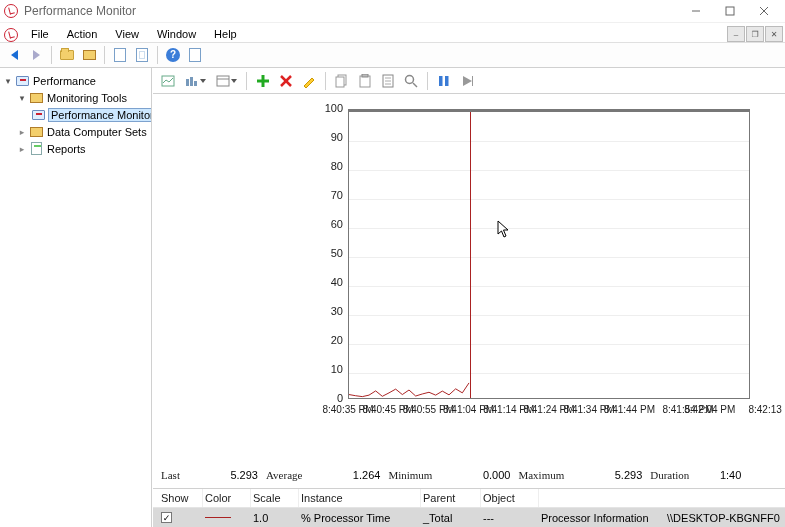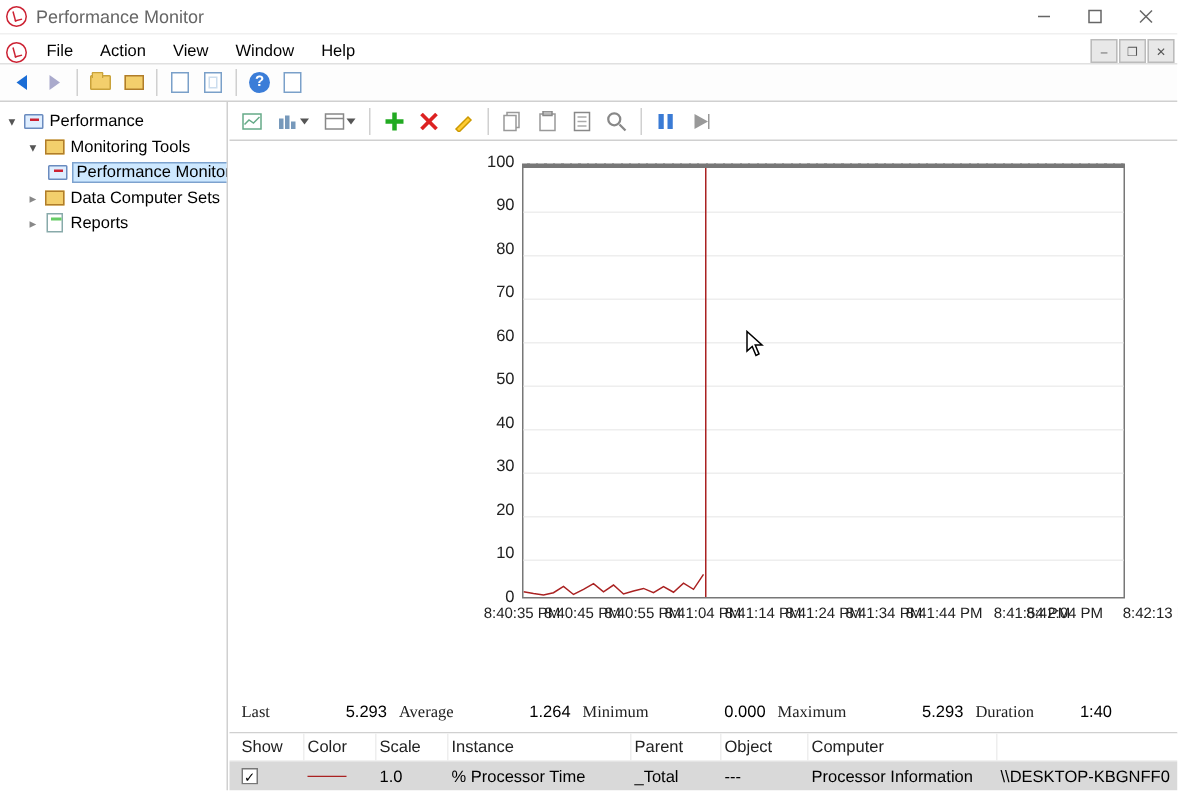--- a/index.html
+++ b/index.html
@@ -345,21 +345,20 @@
     </div>
 
     <div class="counters">
       <div class="chead">
         <div>Show</div>
         <div>Color</div>
         <div>Scale</div>
         <div>Instance</div>
         <div>Parent</div>
         <div>Object</div>
-        <div>Computer</div>
       </div>
       <div class="crow">
         <div>
             <span class="chk">✓</span>
           </div>
         <div>
             <div class="swatch"></div>
           </div>
         <div>1.0</div>
         <div>% Processor Time</div>

